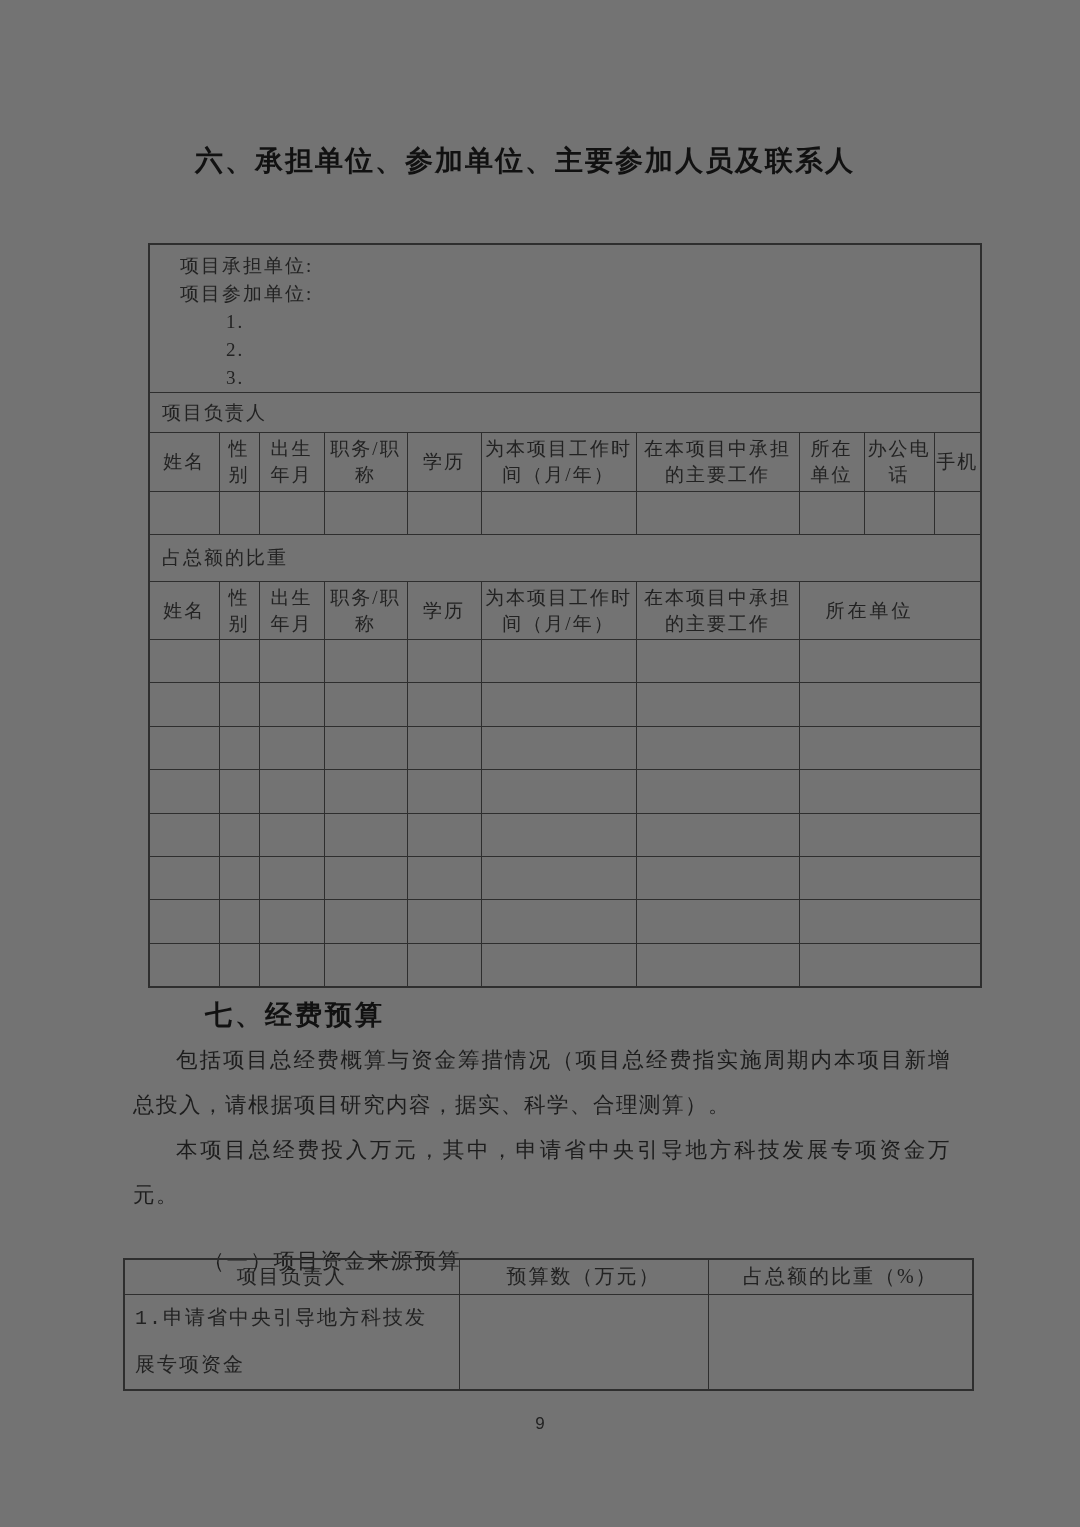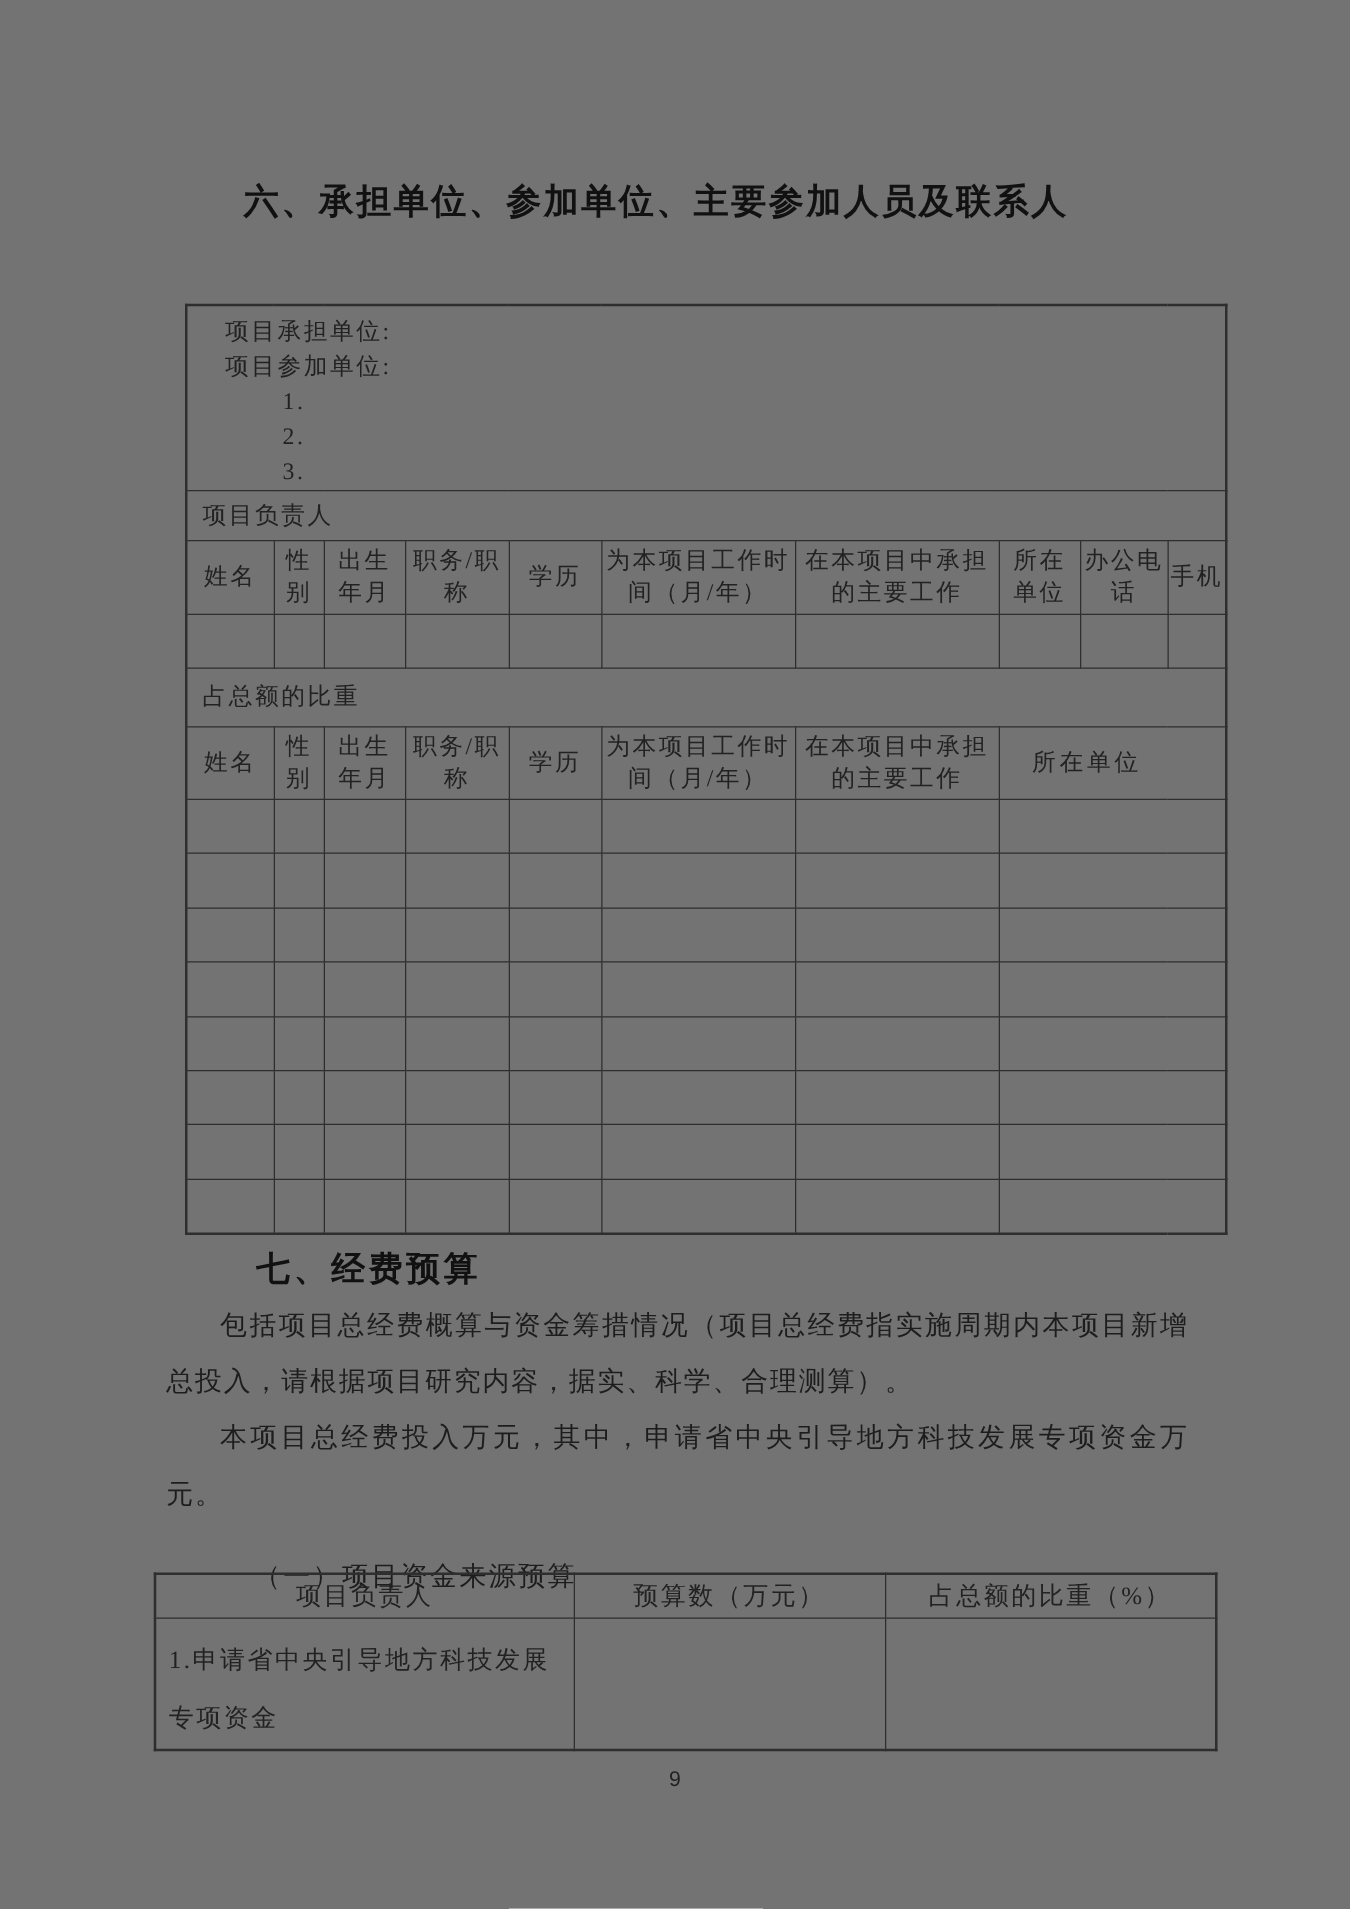--- a/index.html
+++ b/index.html
@@ -104,21 +104,21 @@
   table.t2 th, table.t2 td {
     border: 1px solid #2e2e2e;
     font-weight: normal;
     font-size: 20px;
     letter-spacing: 2px;
     color: #222;
     word-break: break-all;
   }
   tr.t2-head th { height: 35px; text-align: center; vertical-align: middle; }
   tr.t2-row td { height: 92px; vertical-align: top; }
-  td.src { padding: 10px 10px 0 10px; line-height: 47px; }
+  td.src { padding: 0 10px 0 10px; line-height: 47px; font-family: Liberation Mono, monospace; }
   .pagenum {
     position: absolute;
     top: 1414px;
     left: 0;
     width: 100%;
     text-align: center;
     font-family: "Liberation Sans", sans-serif;
     font-size: 17px;
     color: #222;
   }

